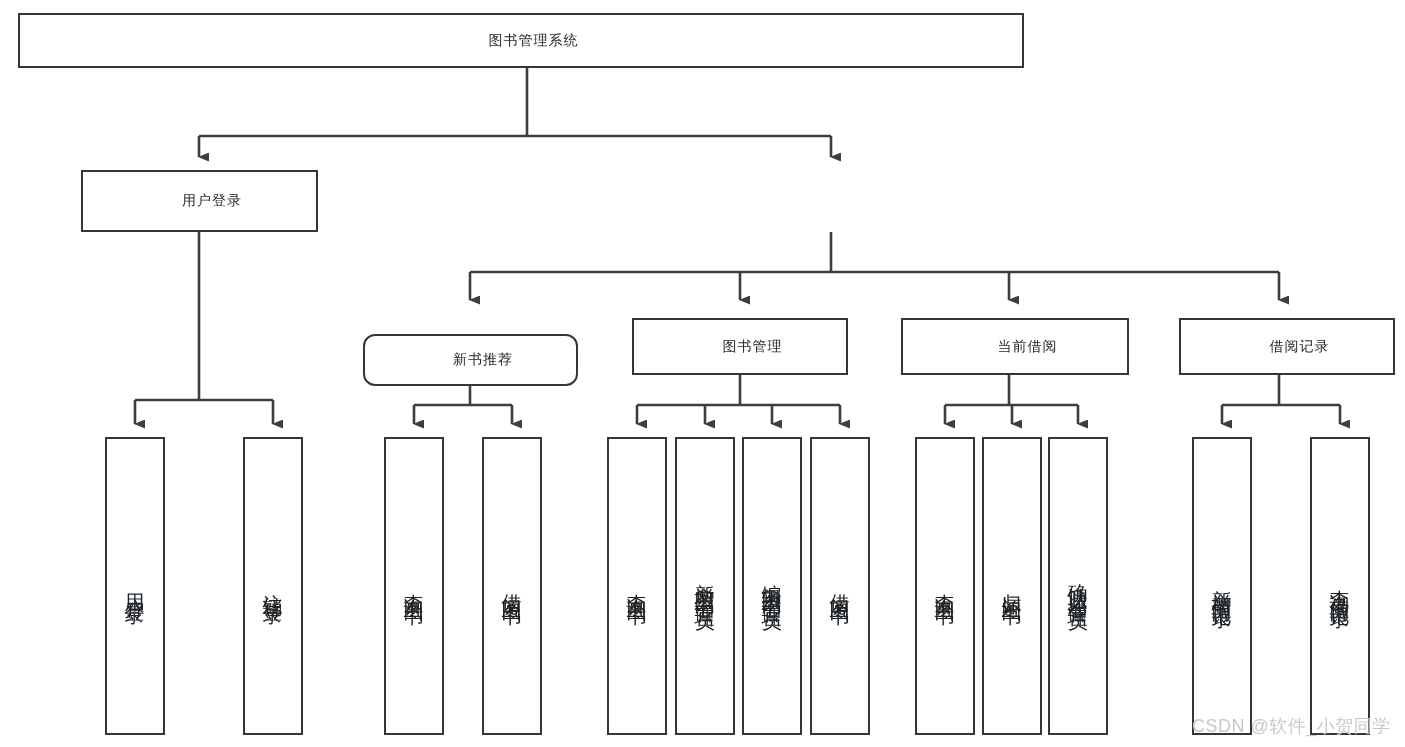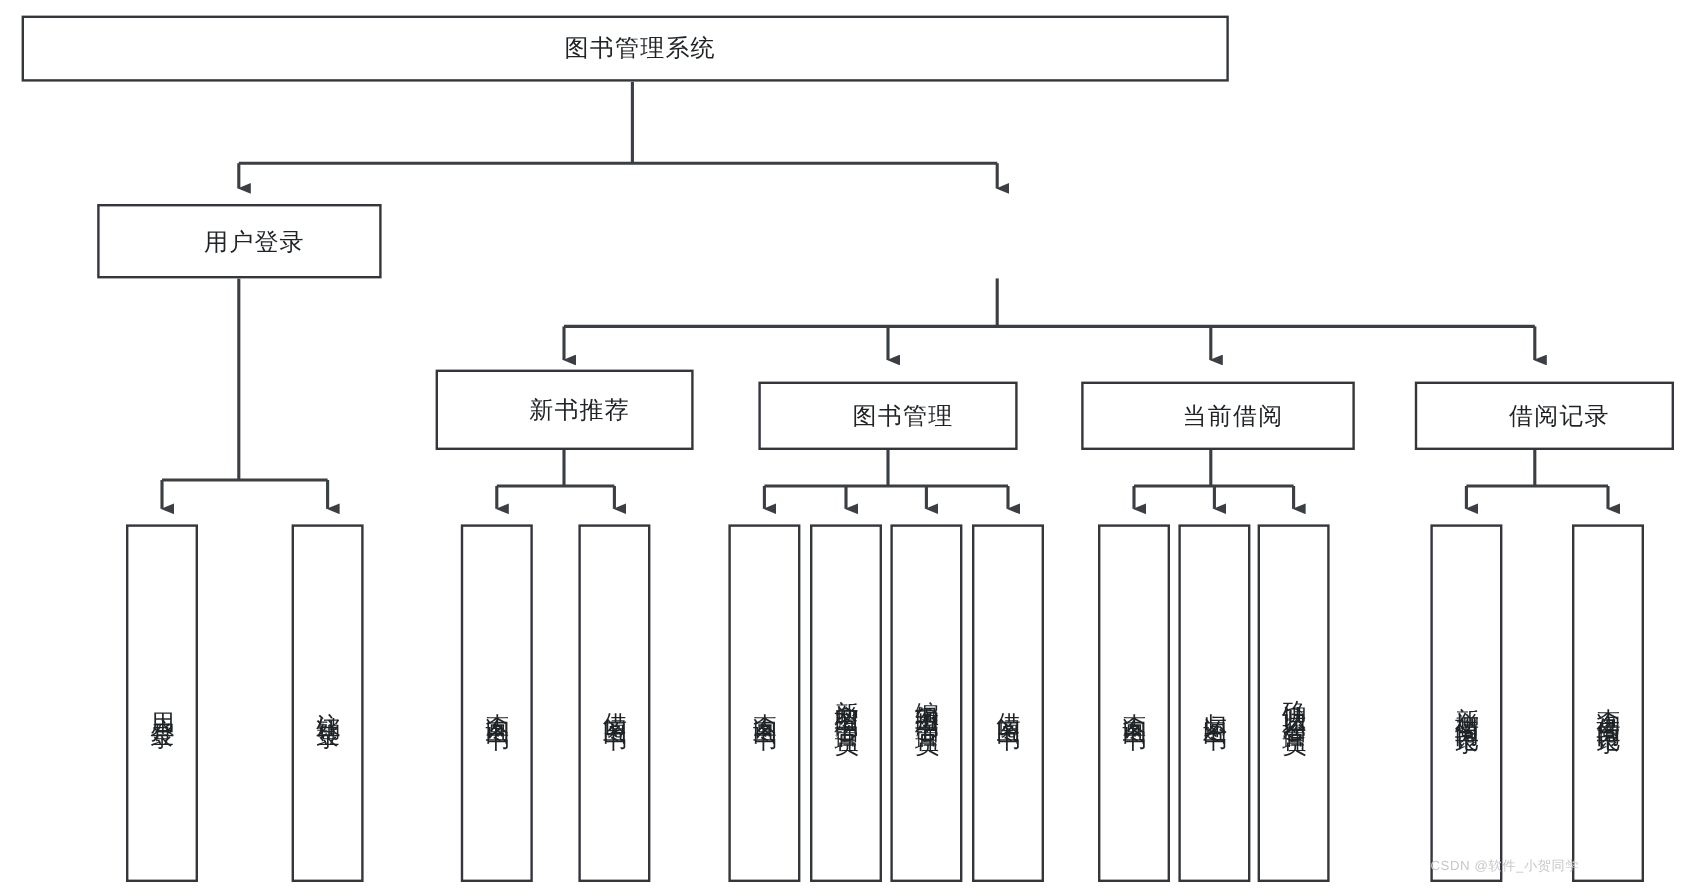--- a/index.html
+++ b/index.html
@@ -29,40 +29,40 @@
     position: absolute;
     box-sizing: border-box;
     border: 2px solid #33373b;
     background: #ffffff;
     display: flex;
     align-items: center;
     justify-content: center;
     color: #1f2326;
   }
   .node.h {
-    font-size: 20px;
+    font-size: 14px;
     letter-spacing: 1px;
     padding-left: 25px;
   }
   .node.v {
     font-size: 20px;
     padding: 8px 0;
   }
   .vtext {
     writing-mode: vertical-rl;
     text-orientation: upright;
     letter-spacing: 4px;
     line-height: 1;
     white-space: nowrap;
     text-align: center;
   }
   .watermark {
     position: absolute;
     color: #c8c8c8;
-    font-size: 11px;
+    font-size: 18px;
     letter-spacing: 0.5px;
     white-space: nowrap;
   }
 </style>
 </head>
 <body>
 
 <div id="canvas">
 
   <svg class="edges" viewBox="0 0 1405 747">
@@ -116,21 +116,21 @@
   </svg>
 
   <div class="node h" style="left:18px;top:13px;width:1006px;height:55px;">
     <span>图书管理系统</span>
   </div>
 
   <div class="node h" style="left:81px;top:170px;width:237px;height:62px;">
     <span>用户登录</span>
   </div>
 
-  <div class="node h" style="left:363px;top:308px;width:215px;height:67px;">
+  <div class="node h" style="left:363px;top:334px;width:215px;height:52px;border-radius:12px;">
     <span>新书推荐</span>
   </div>
   <div class="node h" style="left:632px;top:318px;width:216px;height:57px;">
     <span>图书管理</span>
   </div>
   <div class="node h" style="left:901px;top:318px;width:228px;height:57px;">
     <span>当前借阅</span>
   </div>
   <div class="node h" style="left:1179px;top:318px;width:216px;height:57px;">
     <span>借阅记录</span>

